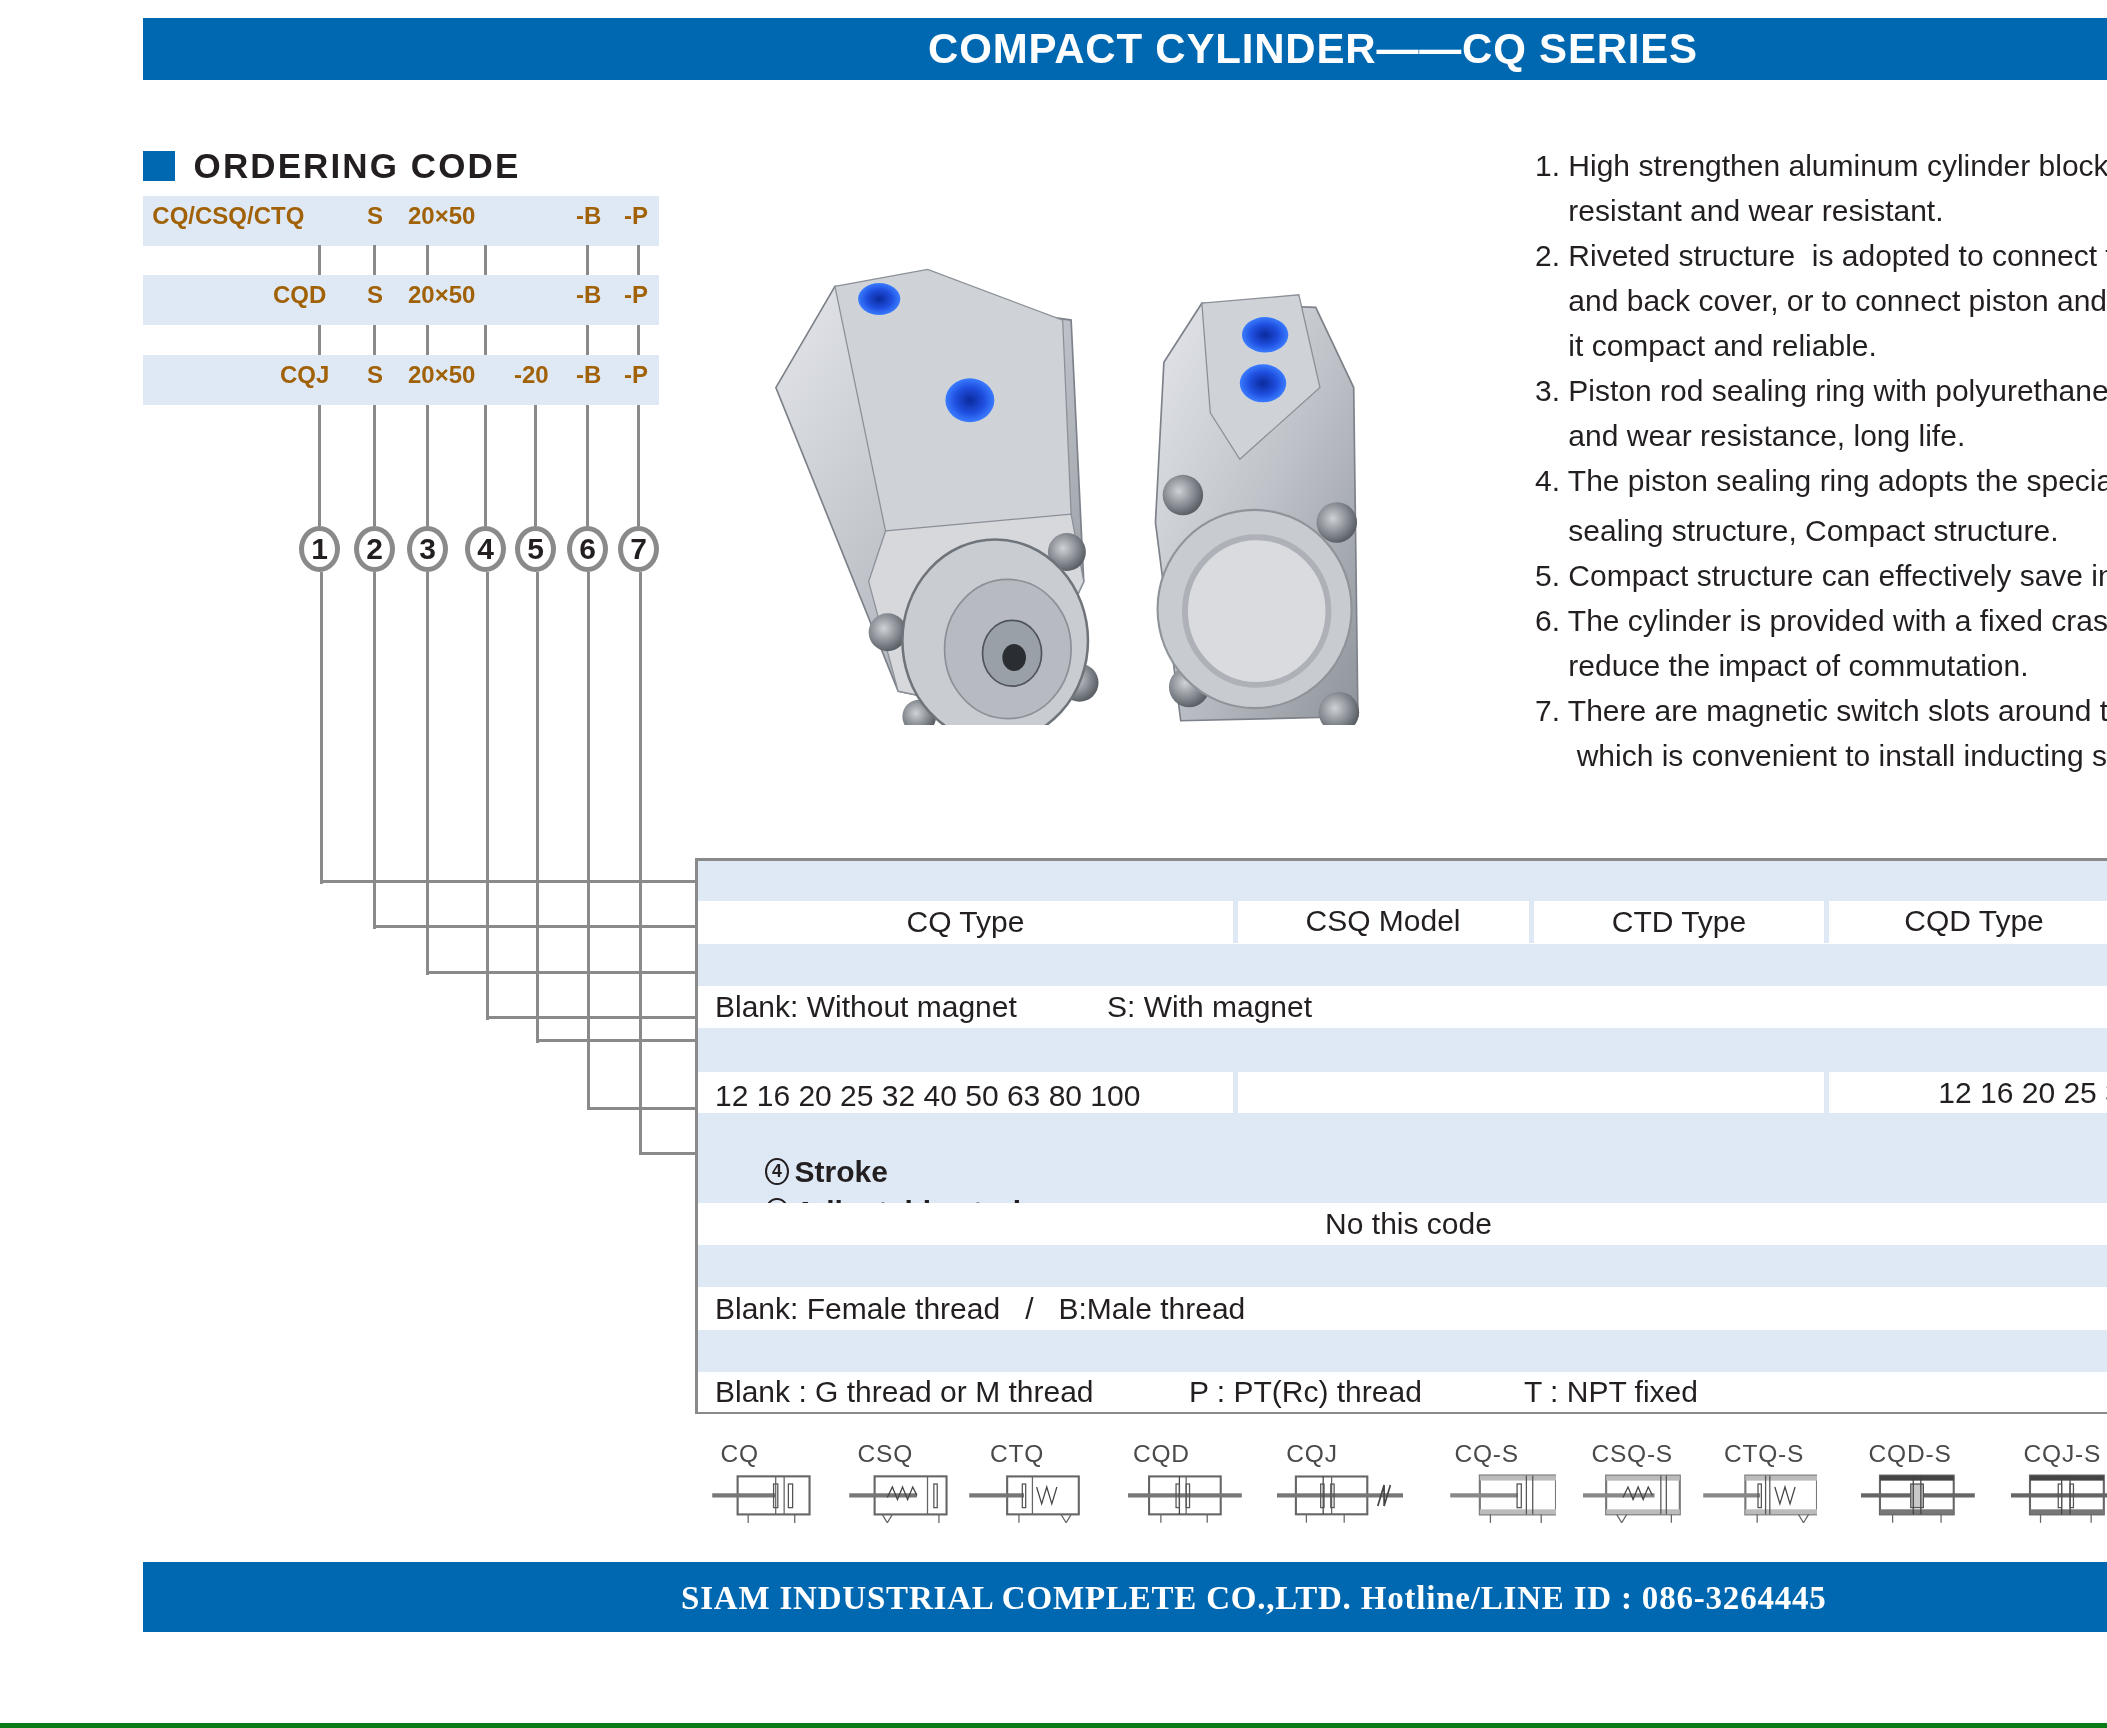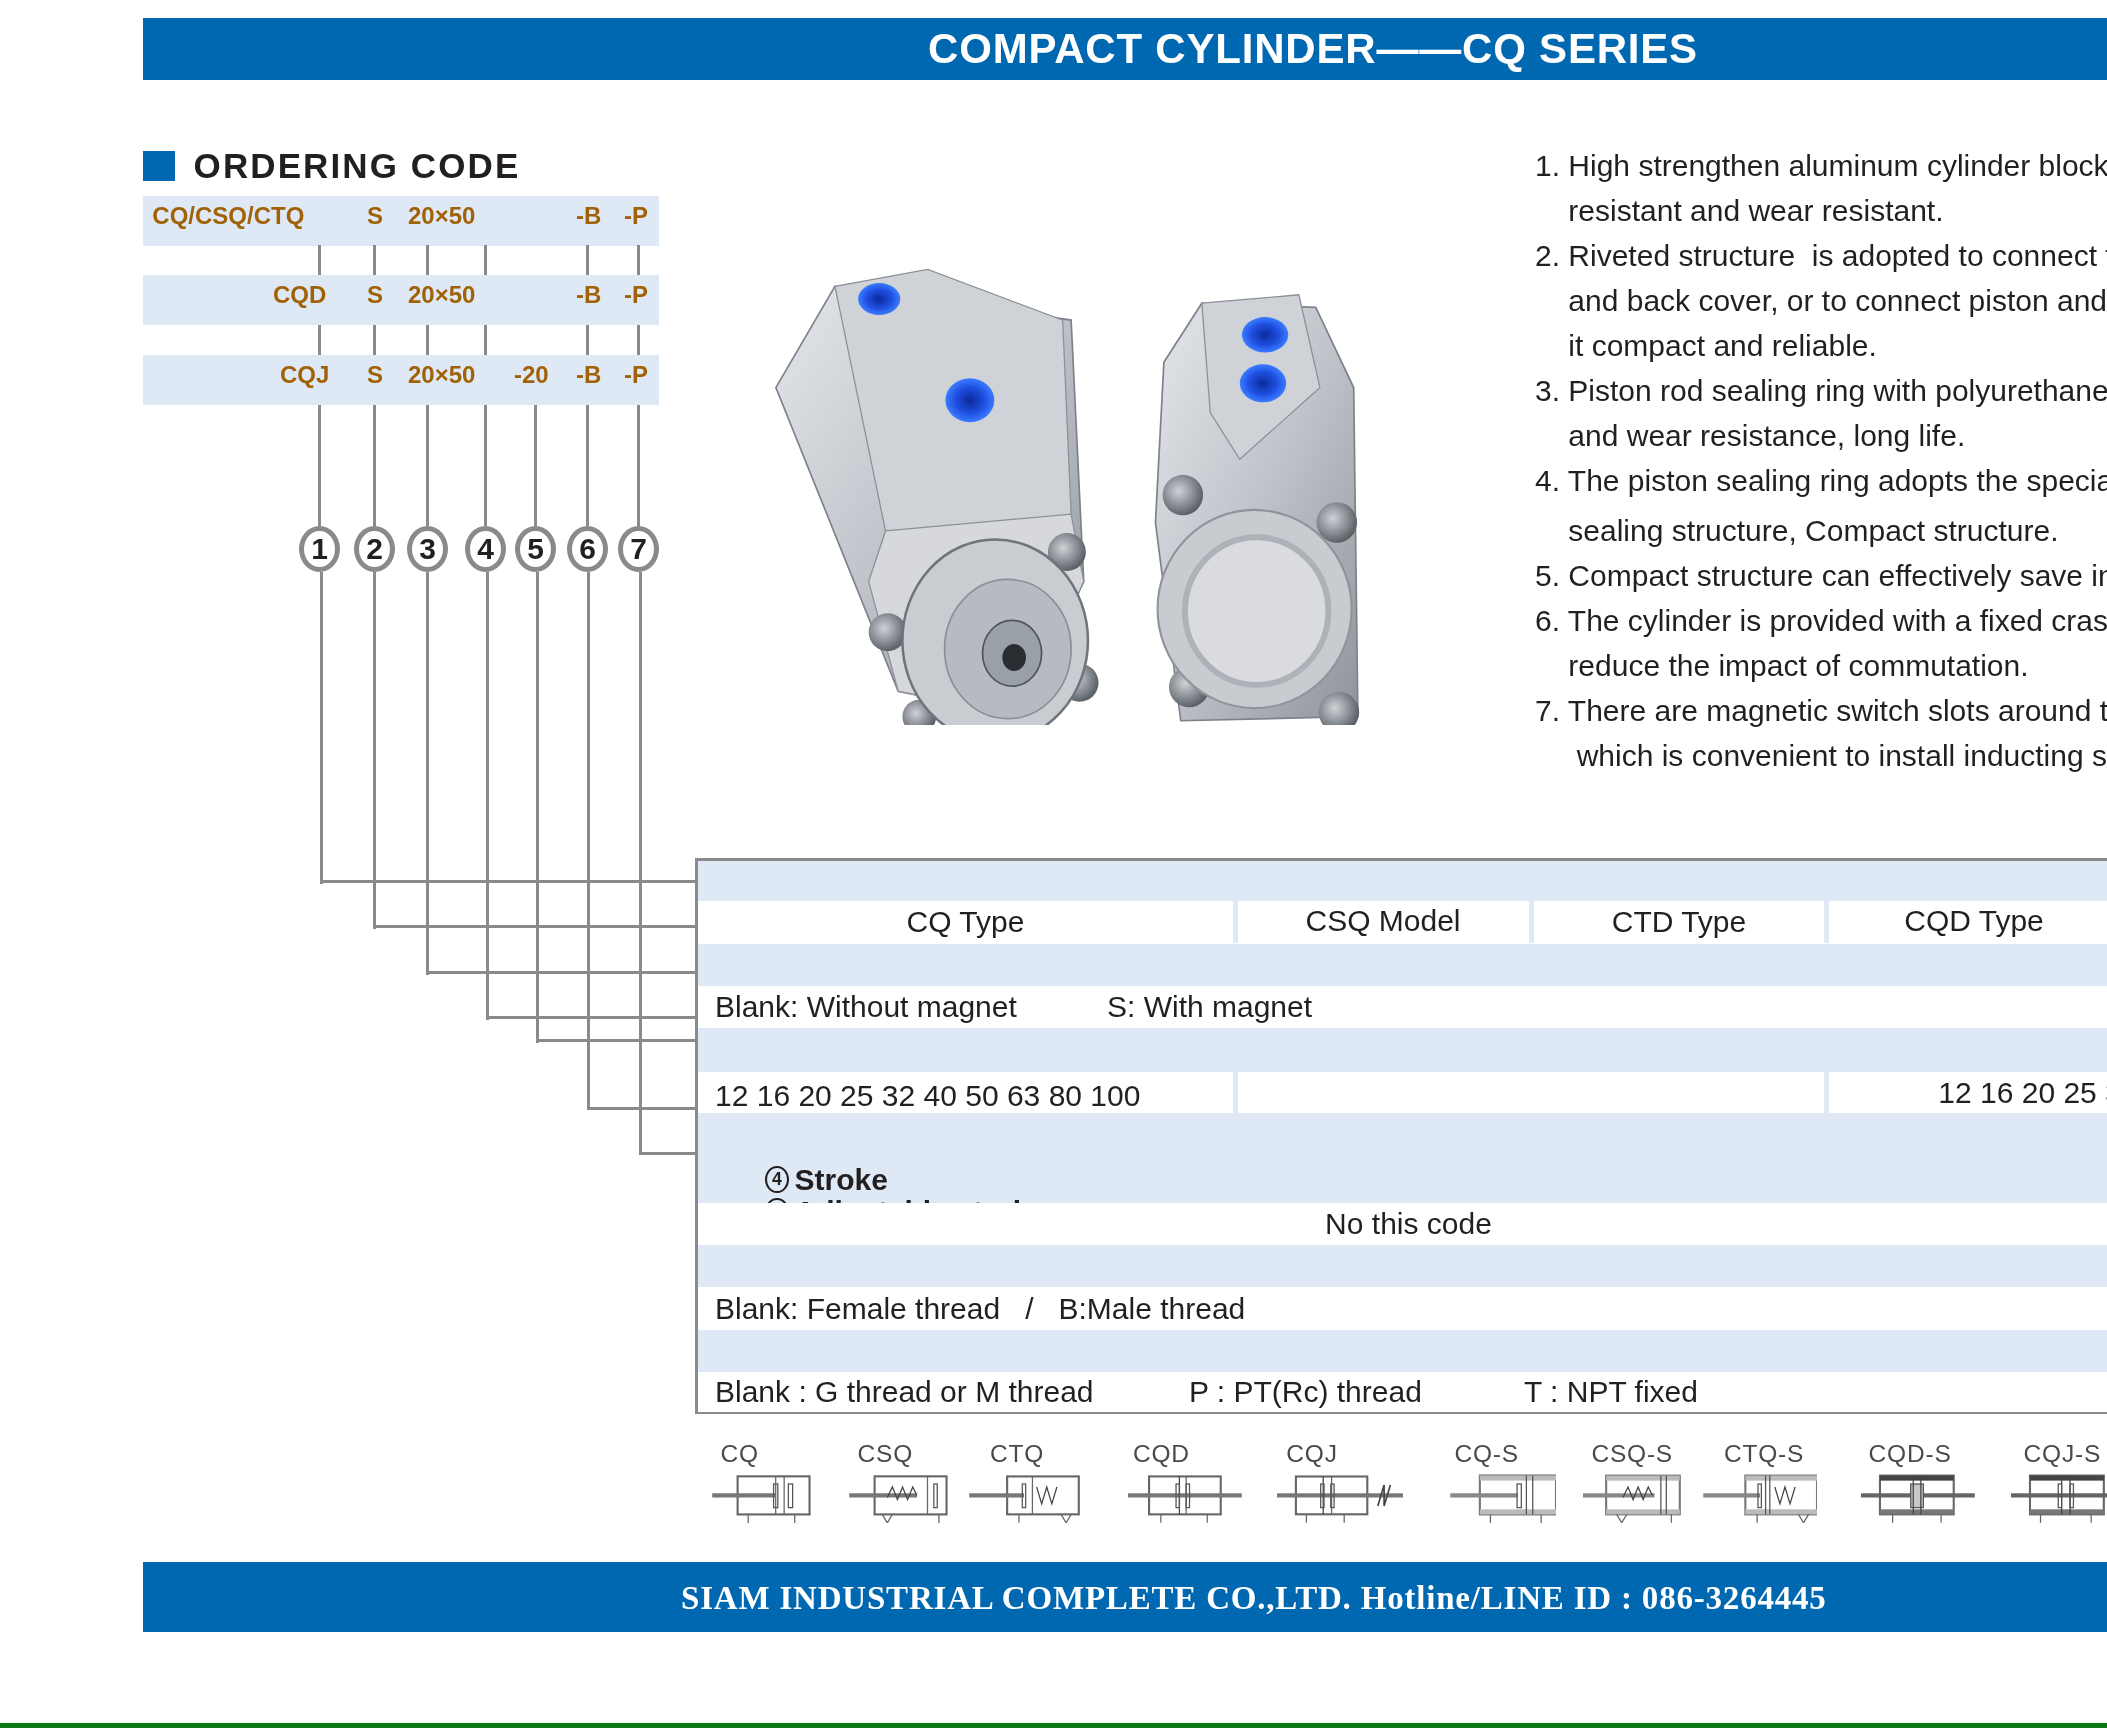--- a/index.html
+++ b/index.html
@@ -249,21 +249,21 @@
     </div>
   </div>
   <div class="trow body" style="top:211px; height:41px;">
     <div class="tcell" style="left:17px; align-items:flex-end; padding-bottom:2.5px;">12 16 20 25 32 40 50 63 80 100</div>
     <div class="tsep" style="left:535px;"></div>
     <div class="tsep" style="left:1126px;"></div>
     <div class="tcell center" style="left:1131px; width:644px;">12 16 20 25 32 40 50 63 80 100</div>
   </div>
 
   <div class="trow head" style="top:252px; height:90px;">
-    <div class="thead-text" style="top:16px;">
+    <div class="thead-text" style="top:8px;">
       <span class="cnum">4</span><span>Stroke</span>
     </div>
     <div class="thead-text" style="top:48px;">
       <span class="cnum">5</span><span>Adjustable stroke</span>
     </div>
   </div>
   <div class="trow body" style="top:342px; height:42px;">
     <div class="tcell center" style="left:0; width:1421px;">No this code</div>
 
   </div>

